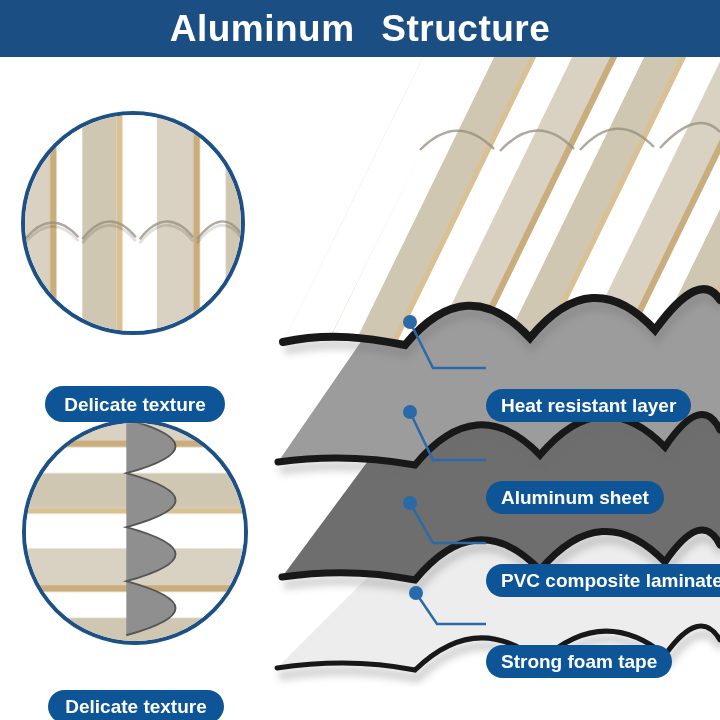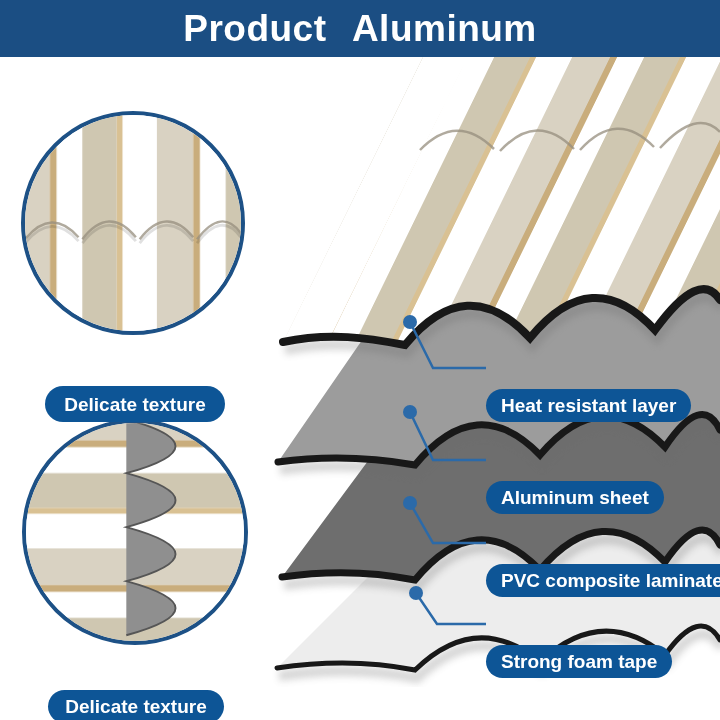--- a/index.html
+++ b/index.html
@@ -99,21 +99,21 @@
       <path class="s-accent" d="M410,503 L433,543 L486,543"></path>
       <path class="s-accent" d="M416,593 L437,624 L486,624"></path>
       <circle class="f-accent" cx="410" cy="322" r="7"></circle>
       <circle class="f-accent" cx="410" cy="412" r="7"></circle>
       <circle class="f-accent" cx="410" cy="503" r="7"></circle>
       <circle class="f-accent" cx="416" cy="593" r="7"></circle>
     </g>
   </svg>
 
   <div class="banner">
-    <h1>Product  Aluminum</h1>
+    <h1>Aluminum  Structure</h1>
   </div>
 
   <div class="circle c1">
     <svg width="216" height="216" viewBox="0 0 226 226">
       <defs>
         <pattern id="stripesV" width="150" height="40" patternUnits="userSpaceOnUse" patternTransform="translate(-12,0)">
           <rect class="sw" width="150" height="40"></rect>
           <rect class="sb1" x="0" width="38" height="40"></rect>
           <rect class="sg" x="38" width="7" height="40"></rect>
           <rect class="sb2" x="72" width="36" height="40"></rect>

